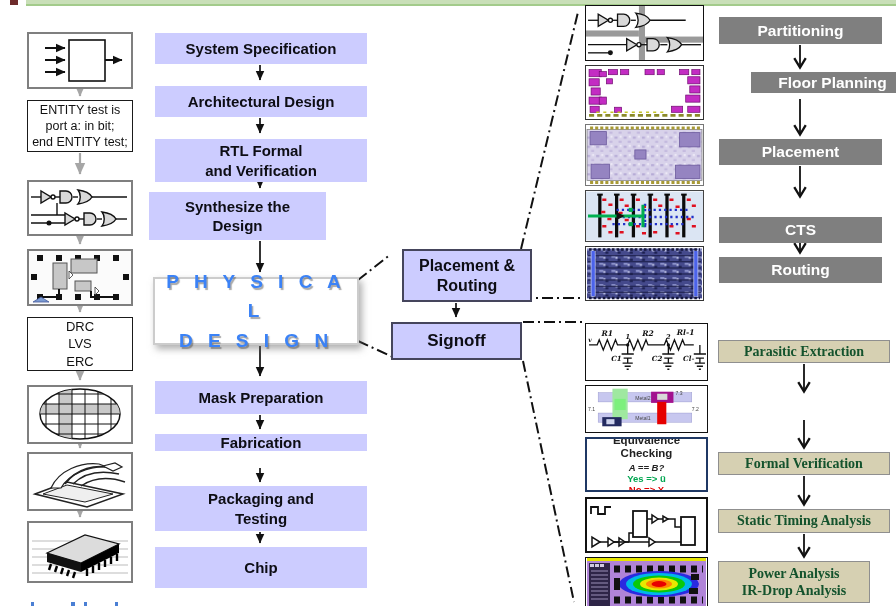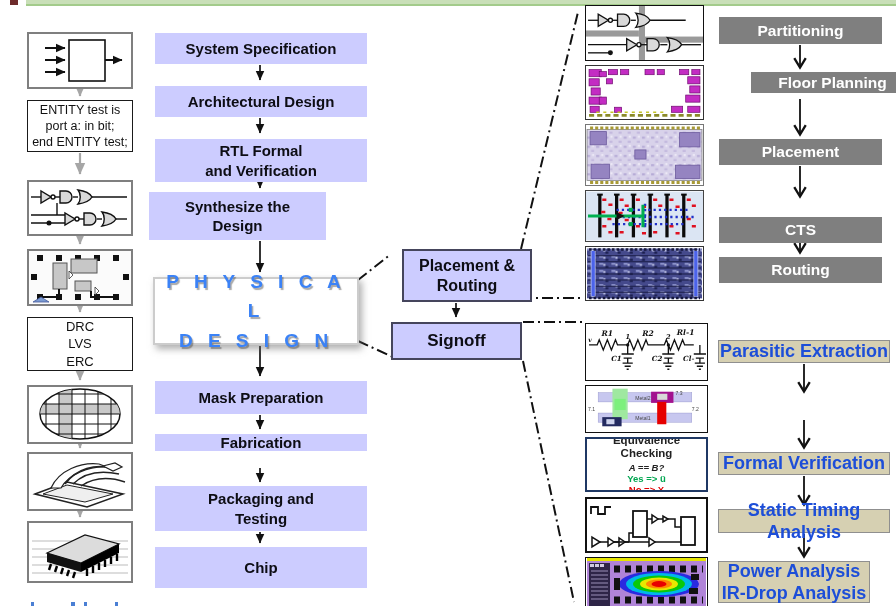--- a/index.html
+++ b/index.html
@@ -5,21 +5,21 @@
   html,body{margin:0;padding:0;background:#fff;font-family:"Liberation Sans",sans-serif;}
   #canvas{position:relative;width:896px;height:606px;background:#fff;overflow:hidden;}
   .abs{position:absolute;box-sizing:border-box;}
   .box{position:absolute;box-sizing:border-box;display:flex;flex-direction:column;align-items:center;justify-content:center;text-align:center;font-weight:bold;}
   .lav{background:#ccccff;color:#0d0d14;font-size:15px;line-height:1.3;}
   .ctr{background:#ccccff;border:2px solid #45455c;color:#0d0d14;font-size:16px;line-height:1.25;}
   .phys{background:#ffffff;border:2px solid #cccccc;box-shadow:3px 4px 7px rgba(110,110,110,.55);
         color:#3b82f6;font-size:19px;letter-spacing:5px;line-height:1.55;
         text-shadow:1.5px 1.5px 1px rgba(60,60,60,.45);}
   .gray{background:#7f7f7f;color:#ffffff;font-size:15.5px;}
-  .tan{background:#d6d0b2;border:1px solid #8f8f8f;color:#1d4ed8;font-size:18px;line-height:1.25;}
+  .tan{background:#d6d0b2;border:1px solid #8f8f8f;color:#14532d;font-size:14px;line-height:1.25;font-family:Liberation Serif, serif;}
   .txtfig{background:#fff;color:#111;font-weight:normal;display:flex;flex-direction:column;
           align-items:center;justify-content:center;text-align:center;}
   .fig{position:absolute;background:#fff;box-sizing:border-box;overflow:hidden;}
   .fig svg{display:block;width:100%;height:100%;}
   .gb{border:2px solid #7f7f7f;}
   .bb{border:1.5px solid #1a1a1a;}
 </style>
 </head>
 <body>
 

